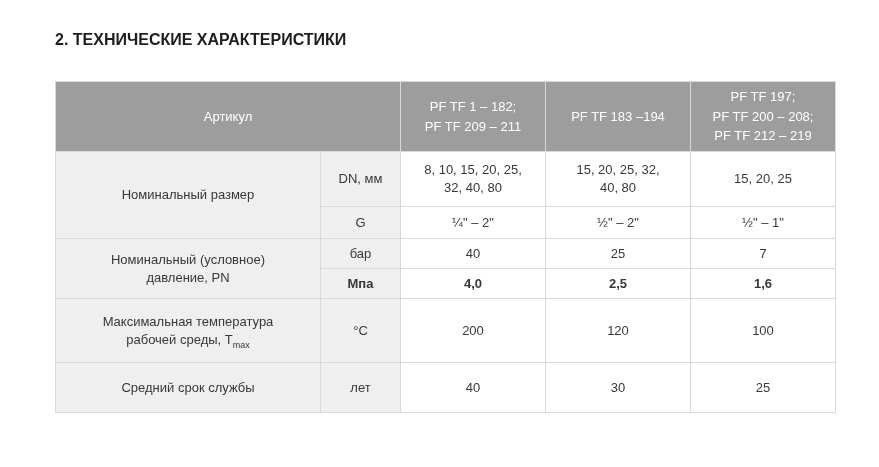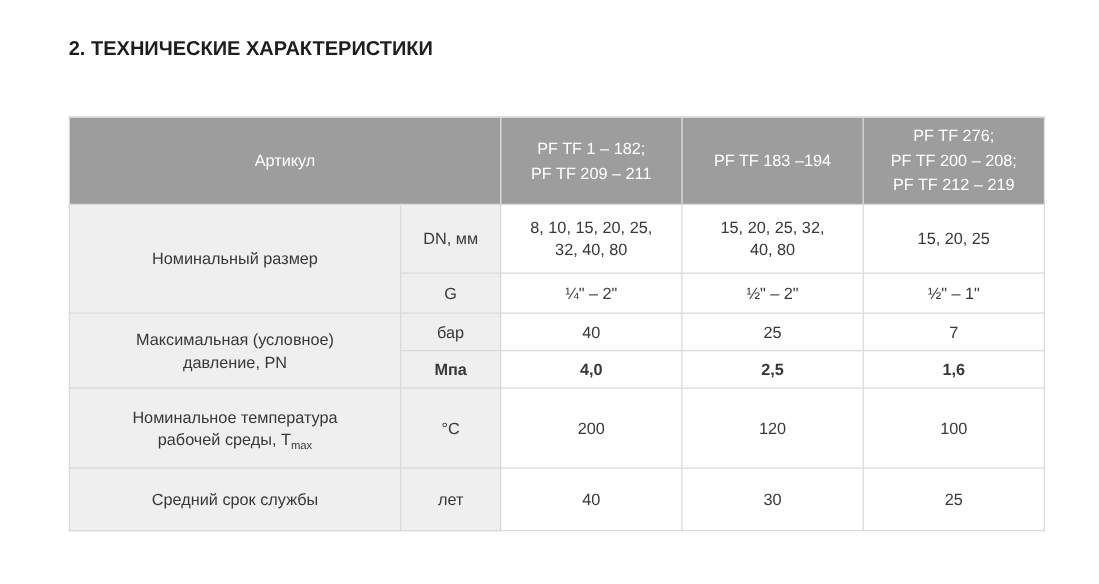--- a/index.html
+++ b/index.html
@@ -15,21 +15,21 @@
   html,body{margin:0;padding:0;}
   body{
     width:879px;height:467px;overflow:hidden;
     background:var(--page_bg);
     font-family:"Liberation Sans", sans-serif;
     color:var(--text);
   }
   .page{padding:30px 44px 0 55px;}
   .title{
     font-size:16px;font-weight:bold;color:var(--title_text);
-    margin:0 0 44px 0;line-height:19px;
+    margin:0 0 32px 0;line-height:19px;
   }
   table.spec-table{
     border-collapse:collapse;table-layout:fixed;width:780px;
     font-size:13px;color:var(--text);
   }
   .spec-table th,.spec-table td{
     border:1px solid var(--border);
     text-align:center;vertical-align:middle;
     padding:2px 6px;white-space:pre-line;line-height:1.35;
   }
@@ -62,21 +62,21 @@
       <col style="width:145px">
       <col style="width:145px">
     </colgroup>
 
     <tbody>
         <tr class="r-header">
       <th colspan="2">Артикул</th>
       <th>PF TF 1 – 182;
 PF TF 209 – 211</th>
       <th>PF TF 183 –194</th>
-      <th>PF TF 276;
+      <th>PF TF 197;
 PF TF 200 – 208;
 PF TF 212 – 219</th>
     </tr>
 
     <tr class="r-dn">
       <td class="label" rowspan="2">Номинальный размер</td>
       <td class="unit">DN, мм</td>
       <td>8, 10, 15, 20, 25,
 32, 40, 80</td>
       <td>15, 20, 25, 32,
@@ -85,37 +85,37 @@
     </tr>
 
     <tr class="r-g">
       <td class="unit">G</td>
       <td>¼" – 2"</td>
       <td>½" – 2"</td>
       <td>½" – 1"</td>
     </tr>
 
     <tr class="r-bar">
-      <td class="label" rowspan="2">Максимальная (условное)
+      <td class="label" rowspan="2">Номинальный (условное)
 давление, PN</td>
       <td class="unit">бар</td>
       <td>40</td>
       <td>25</td>
       <td>7</td>
     </tr>
 
     <tr class="r-mpa">
       <td class="unit">Мпа</td>
       <td>4,0</td>
       <td>2,5</td>
       <td>1,6</td>
     </tr>
 
     <tr class="r-temp">
-      <td class="label"><span>Номинальное температура
+      <td class="label"><span>Максимальная температура
 рабочей среды, T</span><sub class="tsub">max</sub></td>
       <td class="unit">°C</td>
       <td>200</td>
       <td>120</td>
       <td>100</td>
     </tr>
 
     <tr class="r-life">
       <td class="label">Средний срок службы</td>
       <td class="unit">лет</td>

